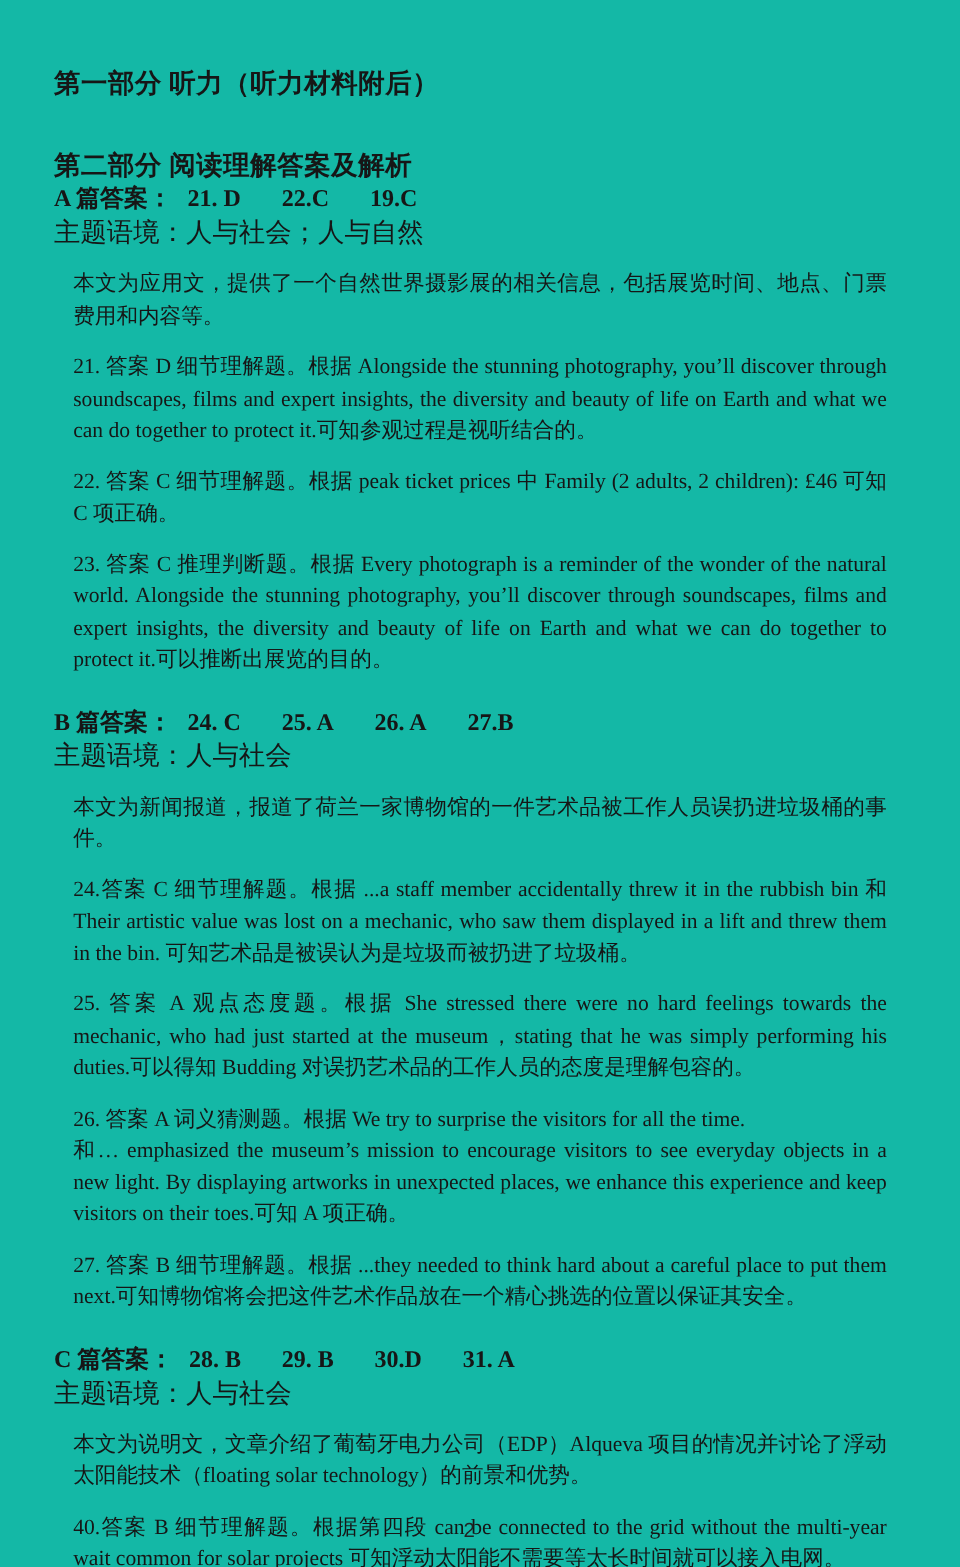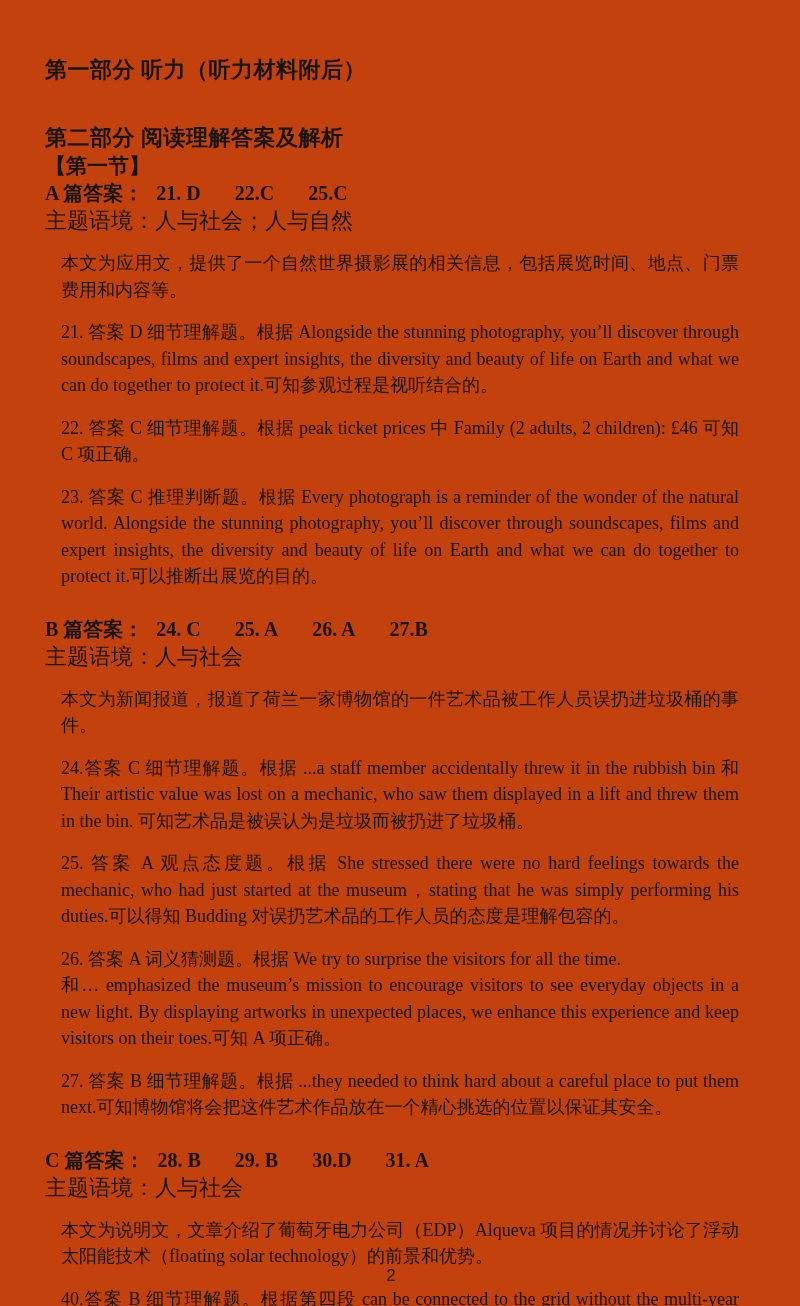--- a/index.html
+++ b/index.html
@@ -11,21 +11,21 @@
     width: 800px;
     height: 1306px;
     overflow: hidden;
     font-family: "Liberation Serif", "DejaVu Serif", serif;
     color: #161616;
   }
   .page {
     position: relative;
     width: 800px;
     height: 1306px;
-    background: #c2410c;
+    background: #14b8a6;
     box-sizing: border-box;
     padding: 56px 45px 0 45px;
   }
   .h-part {
     font-size: 22px;
     font-weight: bold;
     line-height: 28px;
     margin: 0;
     letter-spacing: 0.5px;
   }
@@ -70,25 +70,24 @@
 </style>
 </head>
 <body>
 
 <div class="page">
 
   <h1 class="h-part h-part1">第一部分 听力（听力材料附后）</h1>
 
   <h1 class="h-part h-part2">第二部分 阅读理解答案及解析</h1>
 
-  <div class="h-section">【第一节】</div>
 
   <section class="sec-a">
     <div class="answers-line">
-      <span>A 篇答案：</span><span class="ans first">21. D</span><span class="ans">22.C</span><span class="ans">25.C</span>
+      <span>A 篇答案：</span><span class="ans first">21. D</span><span class="ans">22.C</span><span class="ans">19.C</span>
     </div>
     <p class="theme">主题语境：人与社会；人与自然</p>
     <p class="para">本文为应用文，提供了一个自然世界摄影展的相关信息，包括展览时间、地点、门票费用和内容等。</p>
     <p class="para">21. 答案 D 细节理解题。根据 Alongside the stunning photography, you’ll discover through soundscapes, films and expert insights, the diversity and beauty of life on Earth and what we can do together to protect it.可知参观过程是视听结合的。</p>
     <p class="para">22. 答案 C 细节理解题。根据 peak ticket prices 中 Family (2 adults, 2 children): £46 可知 C 项正确。</p>
     <p class="para">23. 答案 C 推理判断题。根据 Every photograph is a reminder of the wonder of the natural world. Alongside the stunning photography, you’ll discover through soundscapes, films and expert insights, the diversity and beauty of life on Earth and what we can do together to protect it.可以推断出展览的目的。</p>
   </section>
 
   <section class="sec-b">
     <div class="answers-line">

